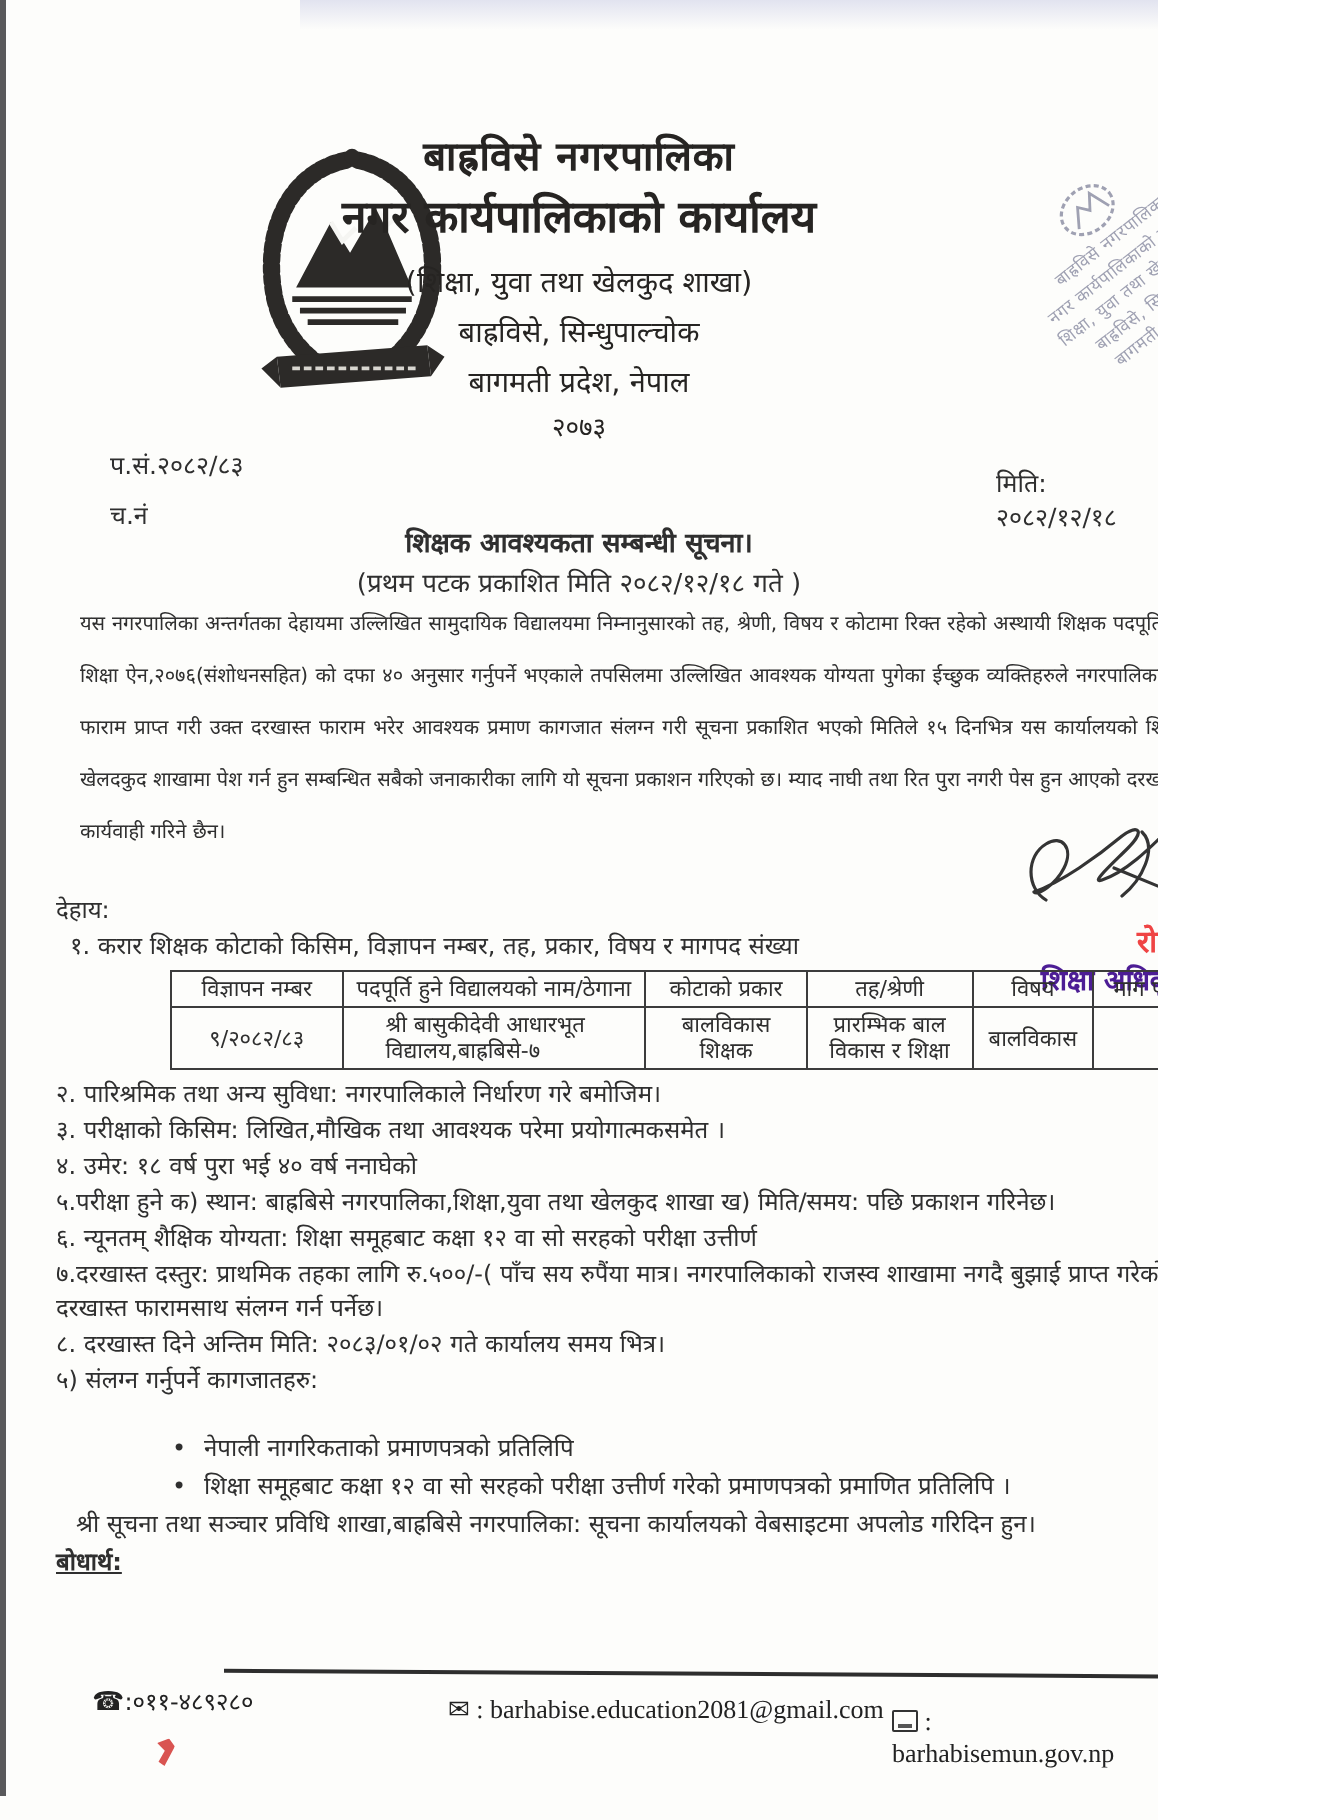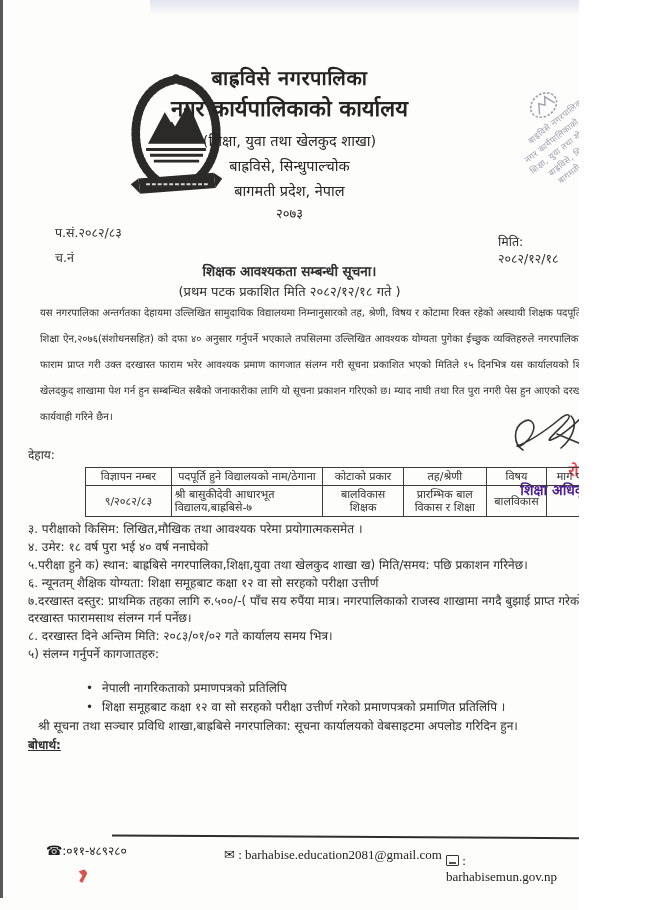--- a/index.html
+++ b/index.html
@@ -47,21 +47,21 @@
   .sig-desig{font-size:14px;font-weight:bold;color:#4c1d95;}
   .smudge{position:absolute;left:600px;top:498px;width:16px;height:5px;background:#3a3a3a;
           border-radius:2px;transform:rotate(-6deg);opacity:.85;}
   
   .details{position:absolute;left:28px;top:447px;width:602px;font-size:12px;line-height:17px;}
   .ln{margin:0 0 1px 0;}
   .indent1{margin-left:7px;}
   table.vac{border-collapse:collapse;margin:3px 0 4px 57px;width:540px;table-layout:fixed;}
   table.vac th,table.vac td{border:1px solid #3c3c3c;font-size:11px;line-height:13px;
             padding:2px 3px;text-align:center;font-weight:normal;vertical-align:middle;}
-  table.vac td.schoolname{text-align:left;padding-left:3px;}
+  table.vac td.schoolname{text-align:left;padding-left:21px;}
   .c1{width:85px;}.c2{width:150px;}.c3{width:80px;}.c4{width:82px;}.c5{width:60px;}.c6{width:77px;}
   .bullets{margin:16px 0 0 58px;}
   .bullet-row{position:relative;padding-left:16px;line-height:19px;}
   .bullet-row .bdot:before{content:"•";position:absolute;left:0;top:0;}
   .bodh-head{text-decoration:underline;font-weight:600;margin-top:2px;}
   .bodh-text{margin-left:10px;line-height:18px;}
   
   .foot-line{position:absolute;left:112px;top:836px;width:532px;border-top:2px solid #2e2e2e;
              transform:rotate(.35deg);}
   .foot{position:absolute;font-size:12px;color:#222;}
@@ -138,20 +138,21 @@
     <svg width="96" height="46" viewBox="0 0 96 46">
       <path d="M14 40 C4 34 4 18 14 12 C22 7 28 14 23 24 C19 32 10 38 8 36 M8 36 C22 31 40 18 52 8 C60 2 64 5 55 14 C46 23 36 32 42 30 C54 26 66 14 74 6 M48 24 L82 38 M62 6 C70 14 62 30 52 38" fill="none" stroke="#343434" stroke-width="1.6" stroke-linecap="round"></path>
     </svg>
     <div class="sig-name">रोहित भट्ट</div>
     <div class="sig-desig">शिक्षा अधिकृत</div>
   </div>
   <div class="smudge"></div>
 
   <div class="details">
     <div class="ln">देहाय:</div>
+    <div class="ln indent1">१. करार शिक्षक कोटाको किसिम, विज्ञापन नम्बर, तह, प्रकार, विषय र मागपद संख्या</div>
 
     <table class="vac">
       <colgroup>
           <col class="c1">
           <col class="c2">
           <col class="c3">
           <col class="c4">
           <col class="c5">
           <col class="c6">
         </colgroup>
@@ -168,20 +169,21 @@
         <td>९/२०८२/८३</td>
         <td class="schoolname">श्री बासुकीदेवी आधारभूत विद्यालय,बाह्रबिसे-७</td>
         <td>बालविकास शिक्षक</td>
         <td>प्रारम्भिक बाल विकास र शिक्षा</td>
         <td>बालविकास</td>
         <td>१</td>
       </tr>
     </tbody>
       </table>
 
+    <div class="ln">२. पारिश्रमिक तथा अन्य सुविधा: नगरपालिकाले निर्धारण गरे बमोजिम।</div>
     <div class="ln">३. परीक्षाको किसिम: लिखित,मौखिक तथा आवश्यक परेमा प्रयोगात्मकसमेत ।</div>
     <div class="ln">४. उमेर: १८ वर्ष पुरा भई ४० वर्ष ननाघेको</div>
     <div class="ln">५.परीक्षा हुने  क) स्थान: बाह्रबिसे नगरपालिका,शिक्षा,युवा तथा खेलकुद शाखा  ख) मिति/समय: पछि प्रकाशन गरिनेछ।</div>
     <div class="ln">६. न्यूनतम् शैक्षिक योग्यता: शिक्षा समूहबाट कक्षा १२ वा सो सरहको परीक्षा उत्तीर्ण</div>
     <div class="ln">७.दरखास्त दस्तुर: प्राथमिक तहका लागि रु.५००/-( पाँच सय रुपैंया मात्र। नगरपालिकाको राजस्व शाखामा नगदै बुझाई प्राप्त गरेको रसिद दरखास्त फारामसाथ संलग्न गर्न पर्नेछ।</div>
     <div class="ln">८. दरखास्त दिने अन्तिम मिति: २०८३/०१/०२ गते कार्यालय समय भित्र।</div>
 
     <div class="ln">५) संलग्न गर्नुपर्ने कागजातहरु:</div>
     <div class="bullets">
       <div class="bullet-row">

